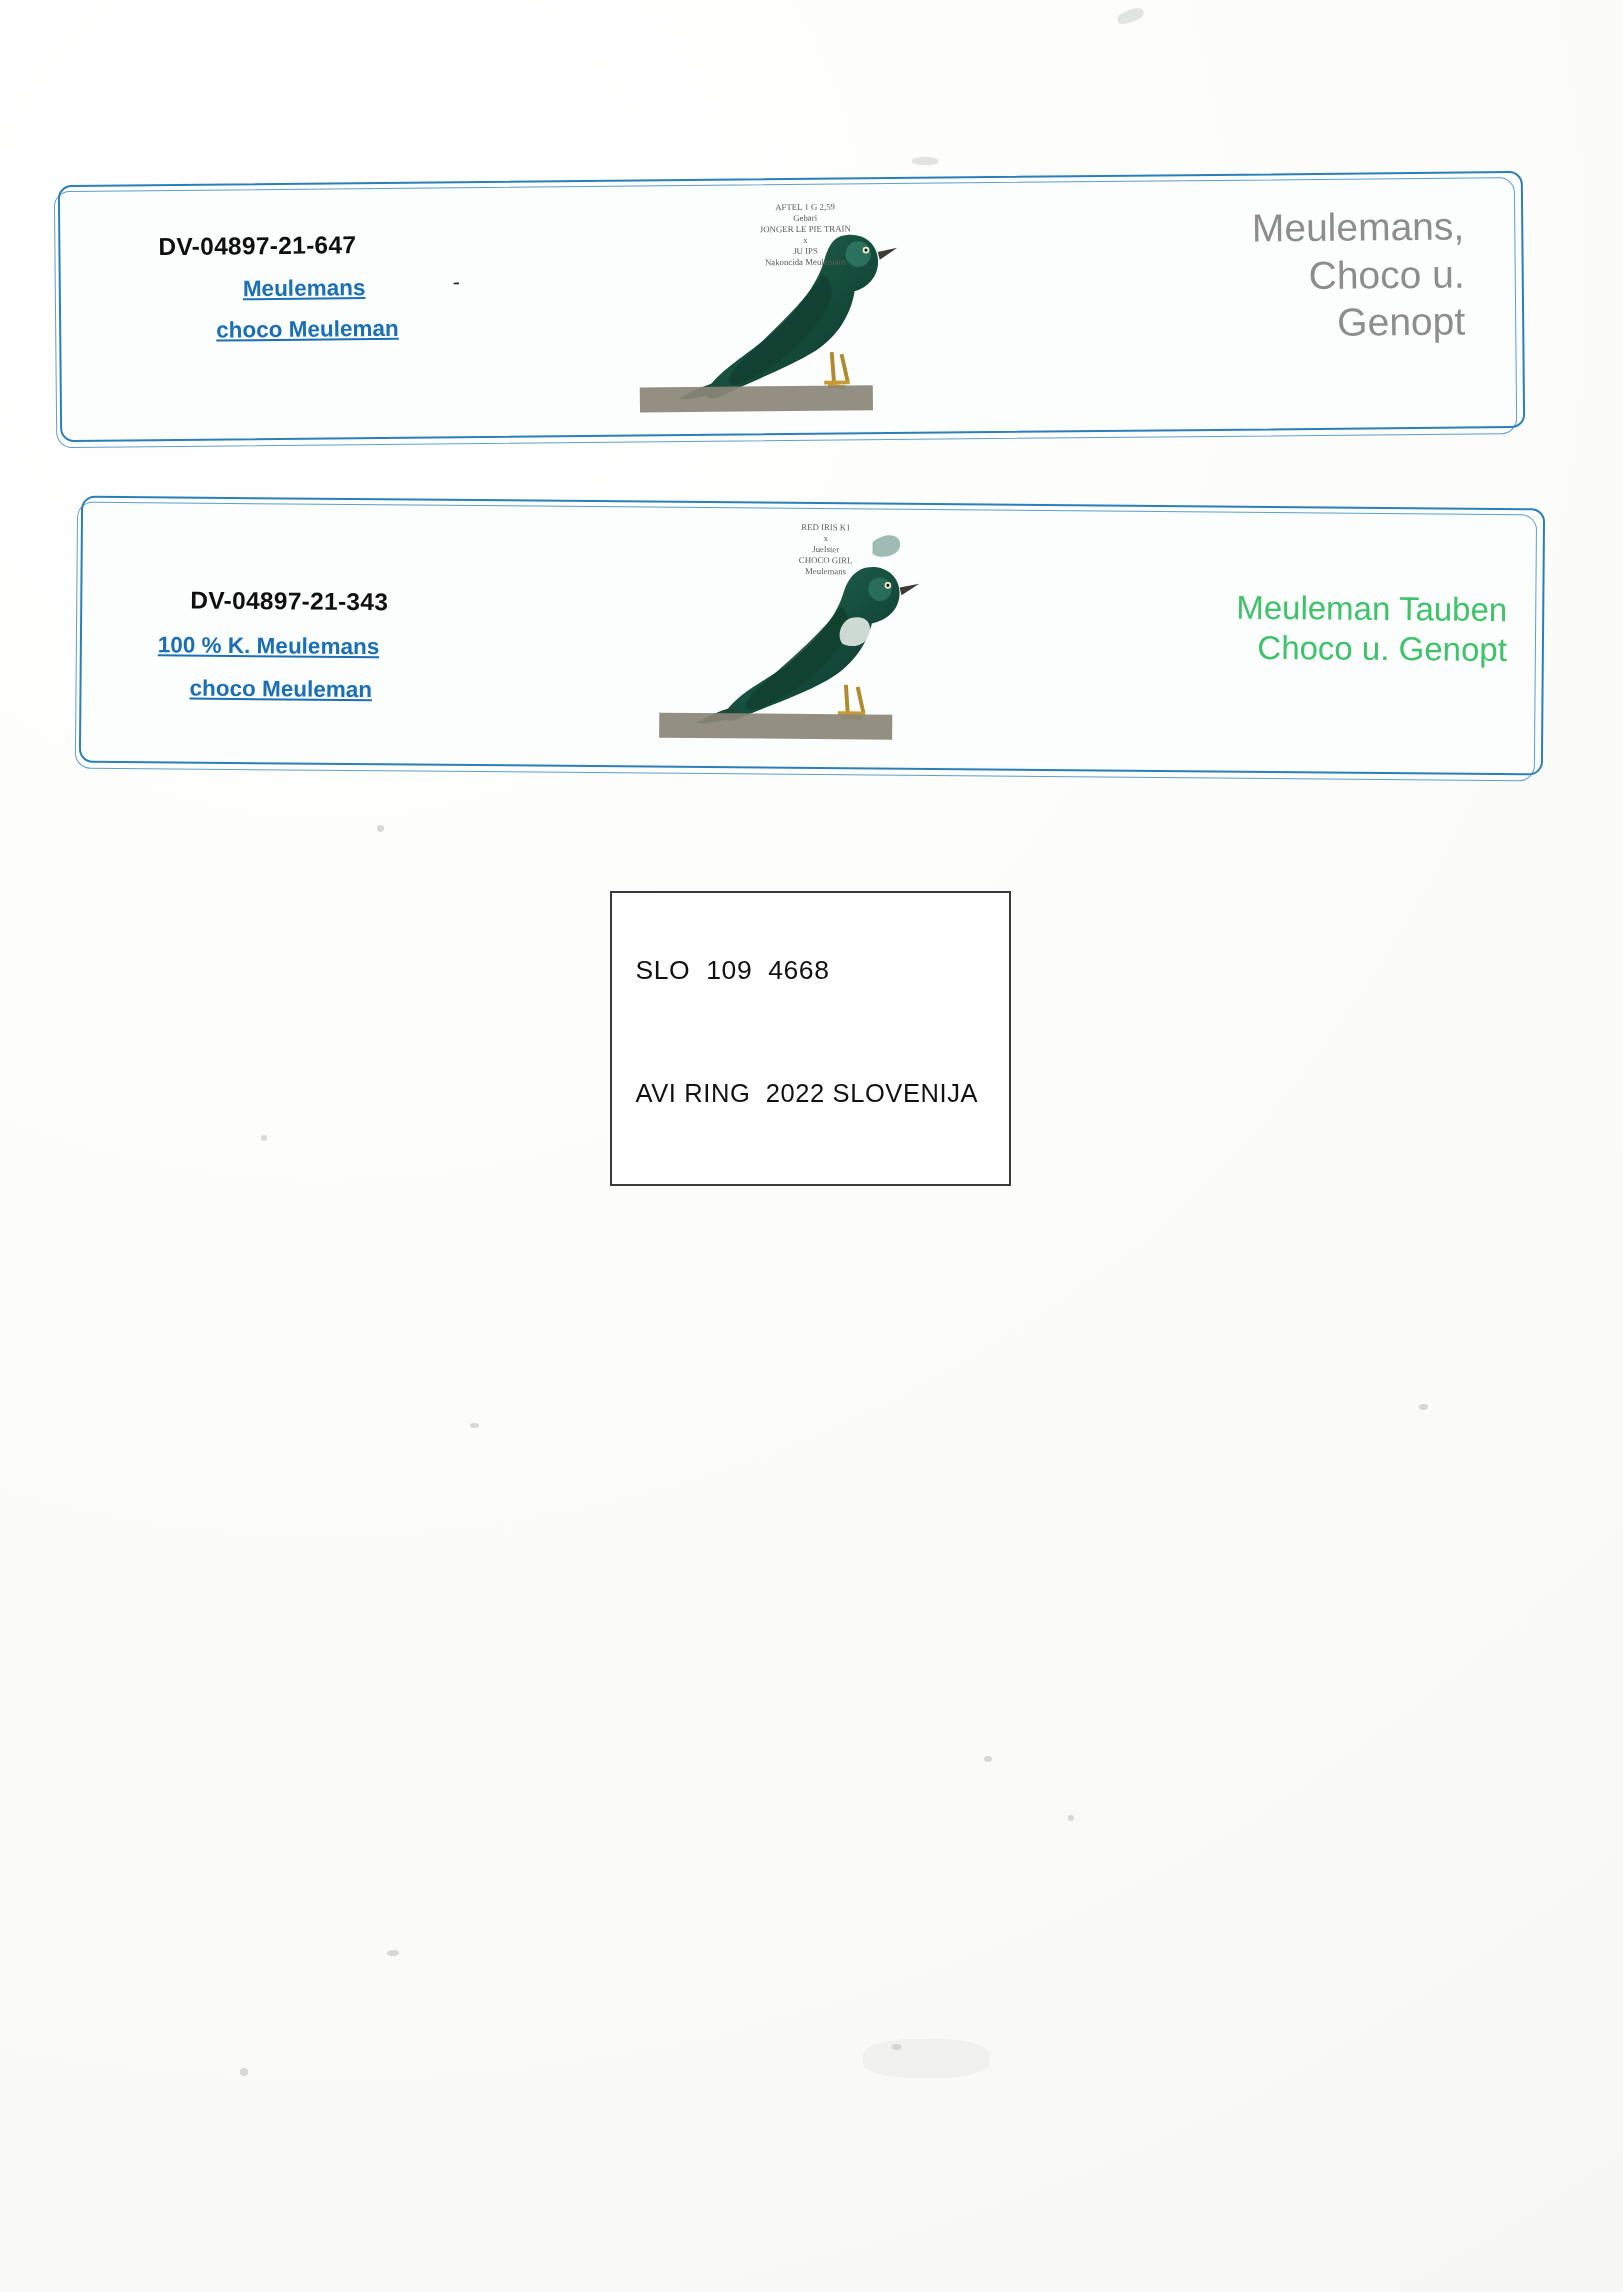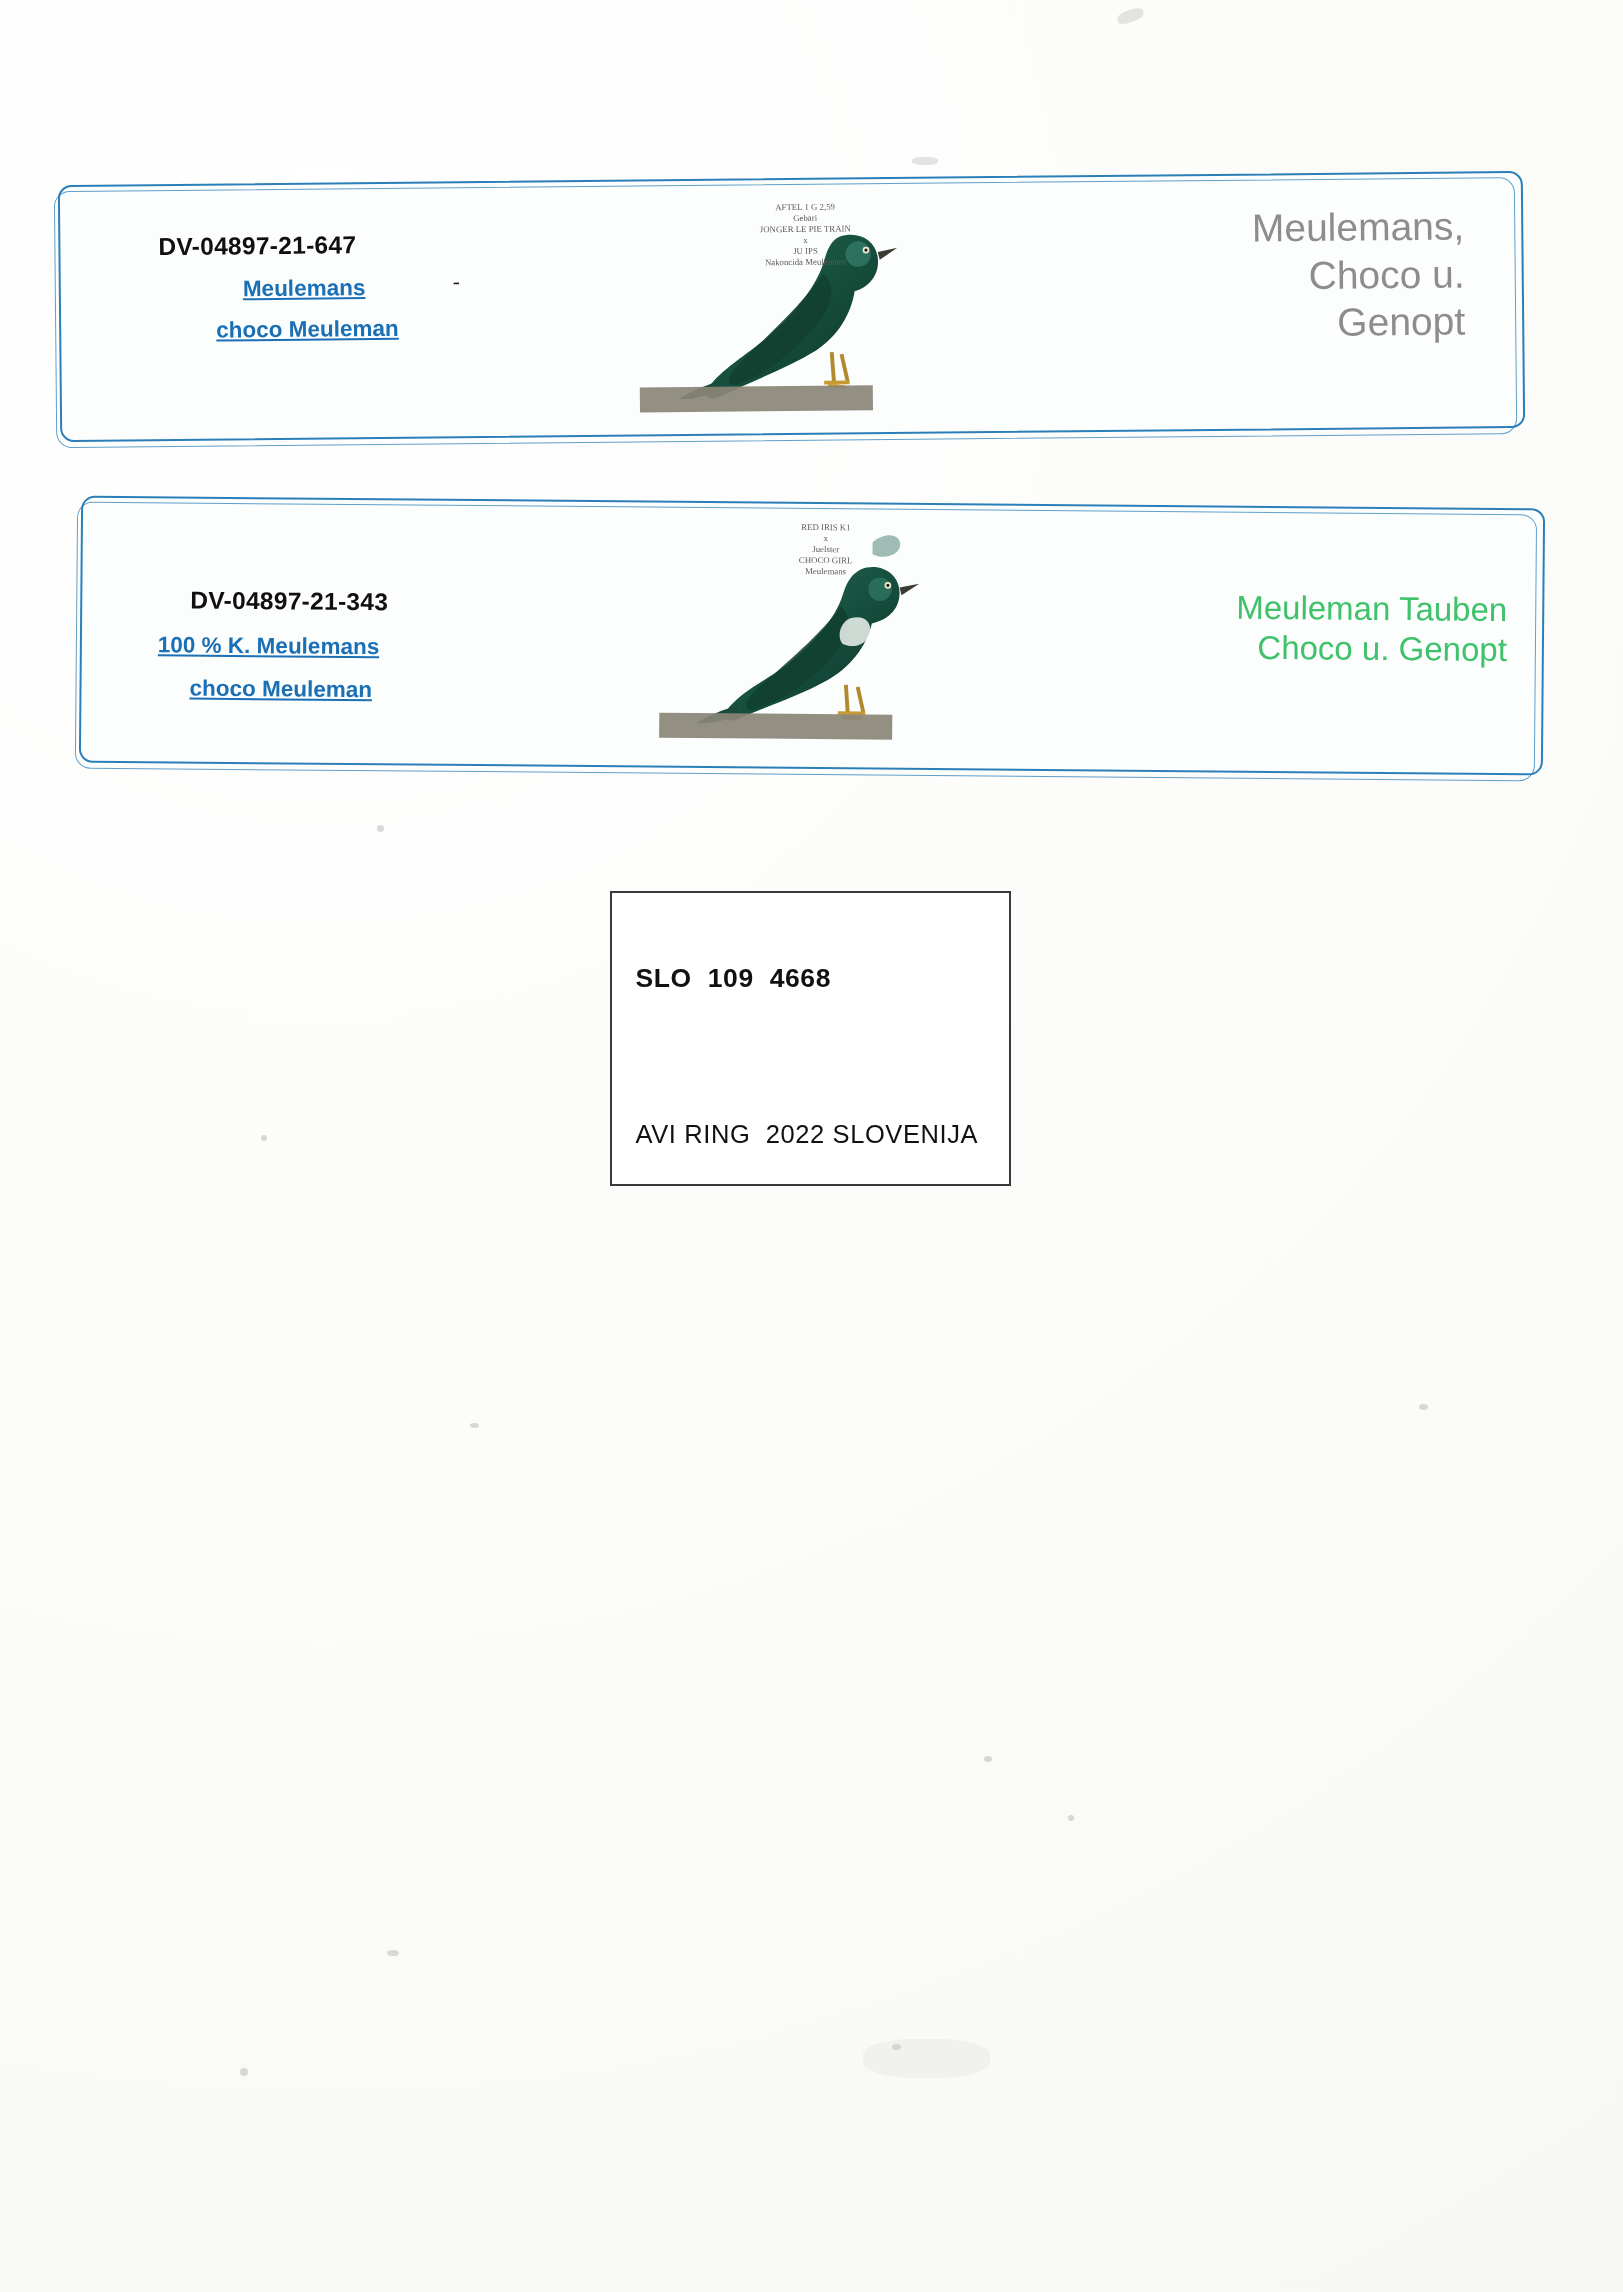--- a/index.html
+++ b/index.html
@@ -142,22 +142,22 @@
     box-sizing: border-box;
   }
   .slo-line {
     position: absolute;
     color: #111;
     font-size: 26.5px;
     letter-spacing: 0.6px;
     white-space: pre;
     font-family: "Liberation Sans", sans-serif;
   }
-  .slo-line-1 { left: 23.5px; top: 70px; font-weight: bold; }
-  .slo-line-2 { left: 23.5px; top: 186px; font-size: 25.5px; margin-top: 41px; }
+  .slo-line-1 { left: 23.5px; top: 62px; }
+  .slo-line-2 { left: 23.5px; top: 186px; font-size: 25.5px; }
 </style>
 </head>
 <body>
 
 <div class="paper"></div>
 
 <div class="smudge" style="left:1117px;top:9.8px;width:27.4px;height:11.8px;transform:rotate(-20deg);"></div>
 <div class="smudge" style="left:912px;top:157px;width:25.5px;height:7.8px;"></div>
 <div class="speck" style="left:377px;top:825px;width:6.9px;height:6.9px;"></div>
 <div class="speck" style="left:261px;top:1135px;width:5.9px;height:5.9px;"></div>

